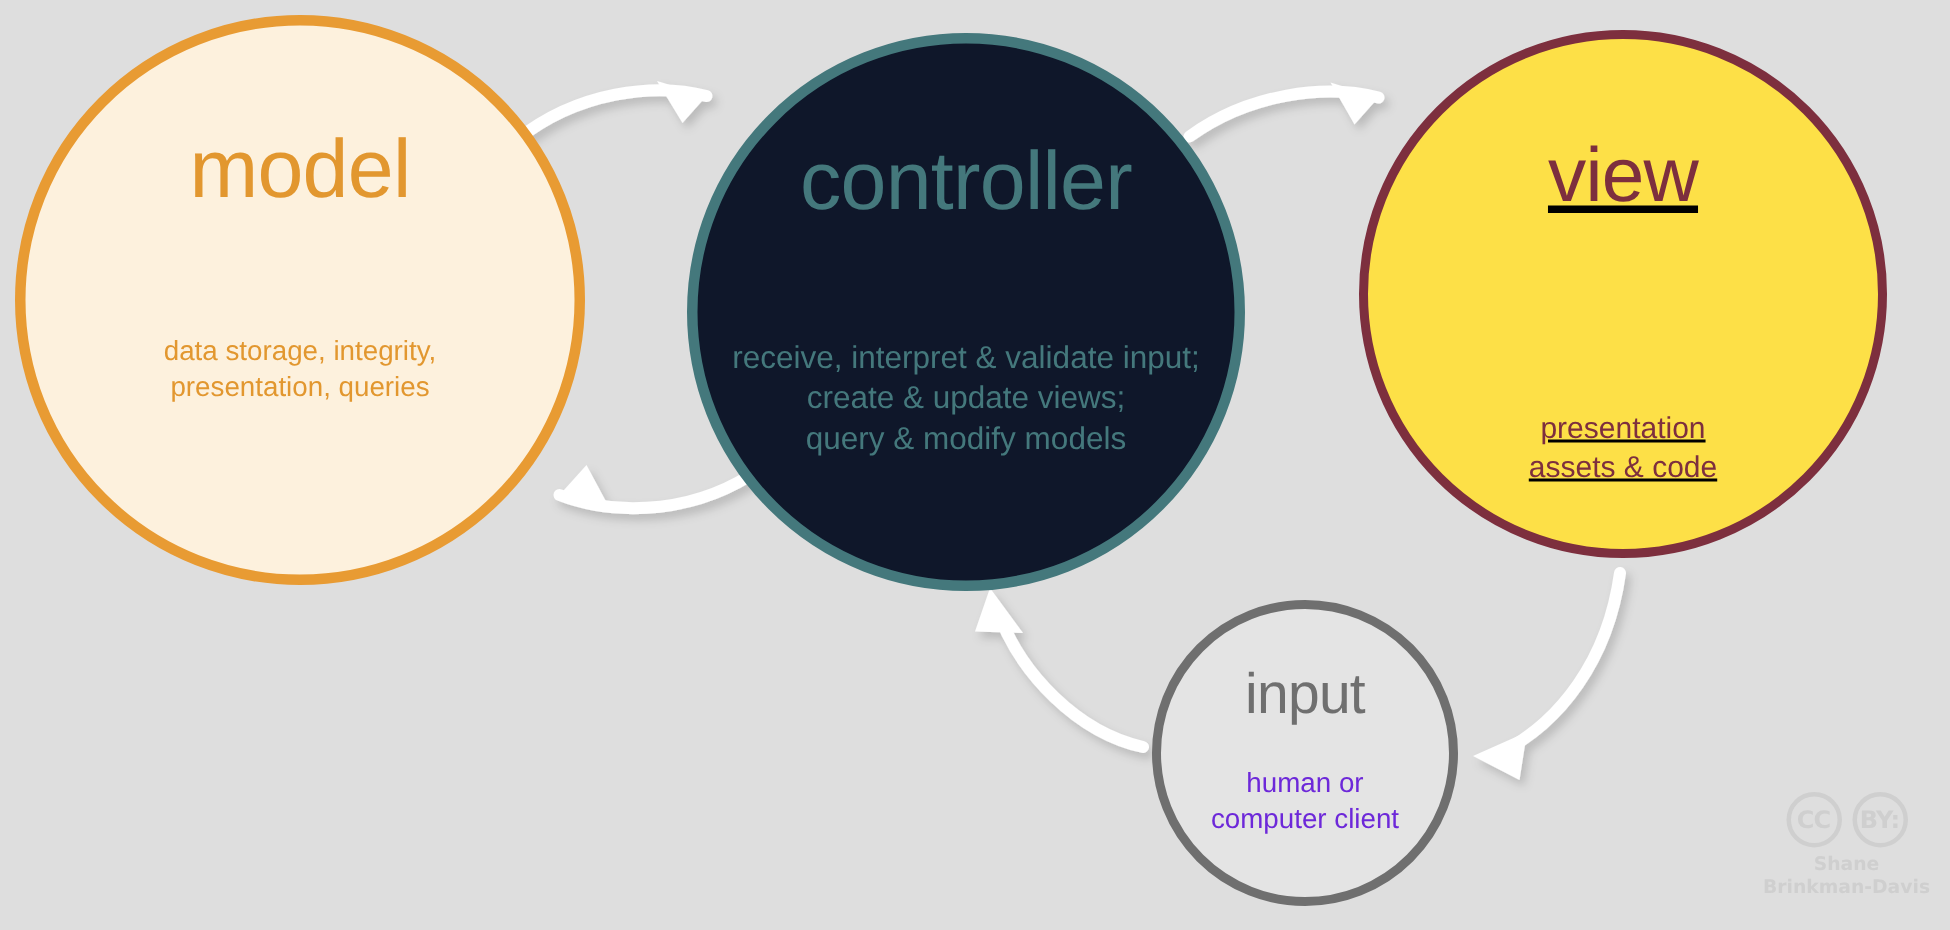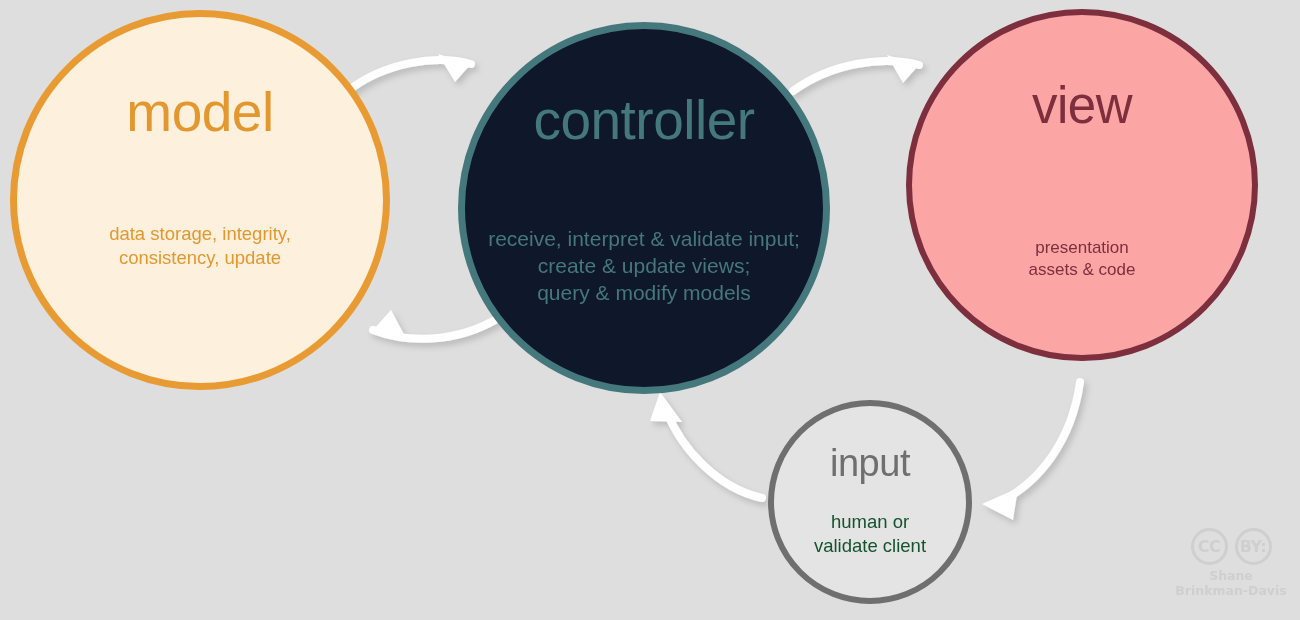--- a/index.html
+++ b/index.html
@@ -81,54 +81,55 @@
   }
   #node-controller .node-desc {
     font-size: 21px;
     color: #44787c;
     margin-top: 58px;
   }
 
   
   #node-view {
     left: 906px;
-    top: 9px;
+    top: 20px;
     width: 352px;
     height: 352px;
-    background: #fca5a5;
+    background: #fde047;
     border: 6px solid #7d2f3e;
+    text-decoration: underline;
   }
   #node-view .node-title {
     font-size: 51px;
     color: #7d2f3e;
     margin-top: 65px;
   }
   #node-view .node-desc {
-    font-size: 17px;
+    font-size: 20px;
     color: #7d2f3e;
-    margin-top: 86px;
+    margin-top: 112px;
   }
 
   
   #node-user {
     left: 768px;
     top: 400px;
     width: 204px;
     height: 204px;
     background: #e4e4e4;
     border: 6px solid #6f6f6f;
   }
   #node-user .node-title {
     font-size: 38px;
     color: #6f6f6f;
     margin-top: 38px;
   }
   #node-user .node-desc {
     font-size: 18.5px;
-    color: #14532d;
+    color: #6d28d9;
     margin-top: 8px;
   }
 
   
   #license {
     position: absolute;
     left: 1172px;
     top: 528px;
     width: 118px;
     display: flex;
@@ -199,21 +200,21 @@
     <g filter="url(#arrowShadow)">
       <path d="M 762,498 C 717,488 681,448 667,412" fill="none" stroke="#ffffff" stroke-width="8" stroke-linecap="round"></path>
       <path d="M 660,392 L 682,422 L 650,421 Z" fill="#ffffff"></path>
     </g>
   </svg>
 
   <div class="node" id="node-model">
     <div class="node-title">model</div>
     <div class="node-desc">
         <div>data storage, integrity,</div>
-        <div>consistency, update</div>
+        <div>presentation, queries</div>
       </div>
   </div>
 
   <div class="node" id="node-controller">
     <div class="node-title">controller</div>
     <div class="node-desc">
         <div>receive, interpret &amp; validate input;</div>
         <div>create &amp; update views;</div>
         <div>query &amp; modify models</div>
       </div>
@@ -224,21 +225,21 @@
     <div class="node-desc">
         <div>presentation</div>
         <div>assets &amp; code</div>
       </div>
   </div>
 
   <div class="node" id="node-user">
     <div class="node-title">input</div>
     <div class="node-desc">
         <div>human or</div>
-        <div>validate client</div>
+        <div>computer client</div>
       </div>
   </div>
 
   <div id="license">
     <div class="cc-badges">
       <div class="cc-circle">CC</div>
       <div class="cc-circle">BY:</div>
     </div>
     <div class="attribution">
       <div>Shane</div>

